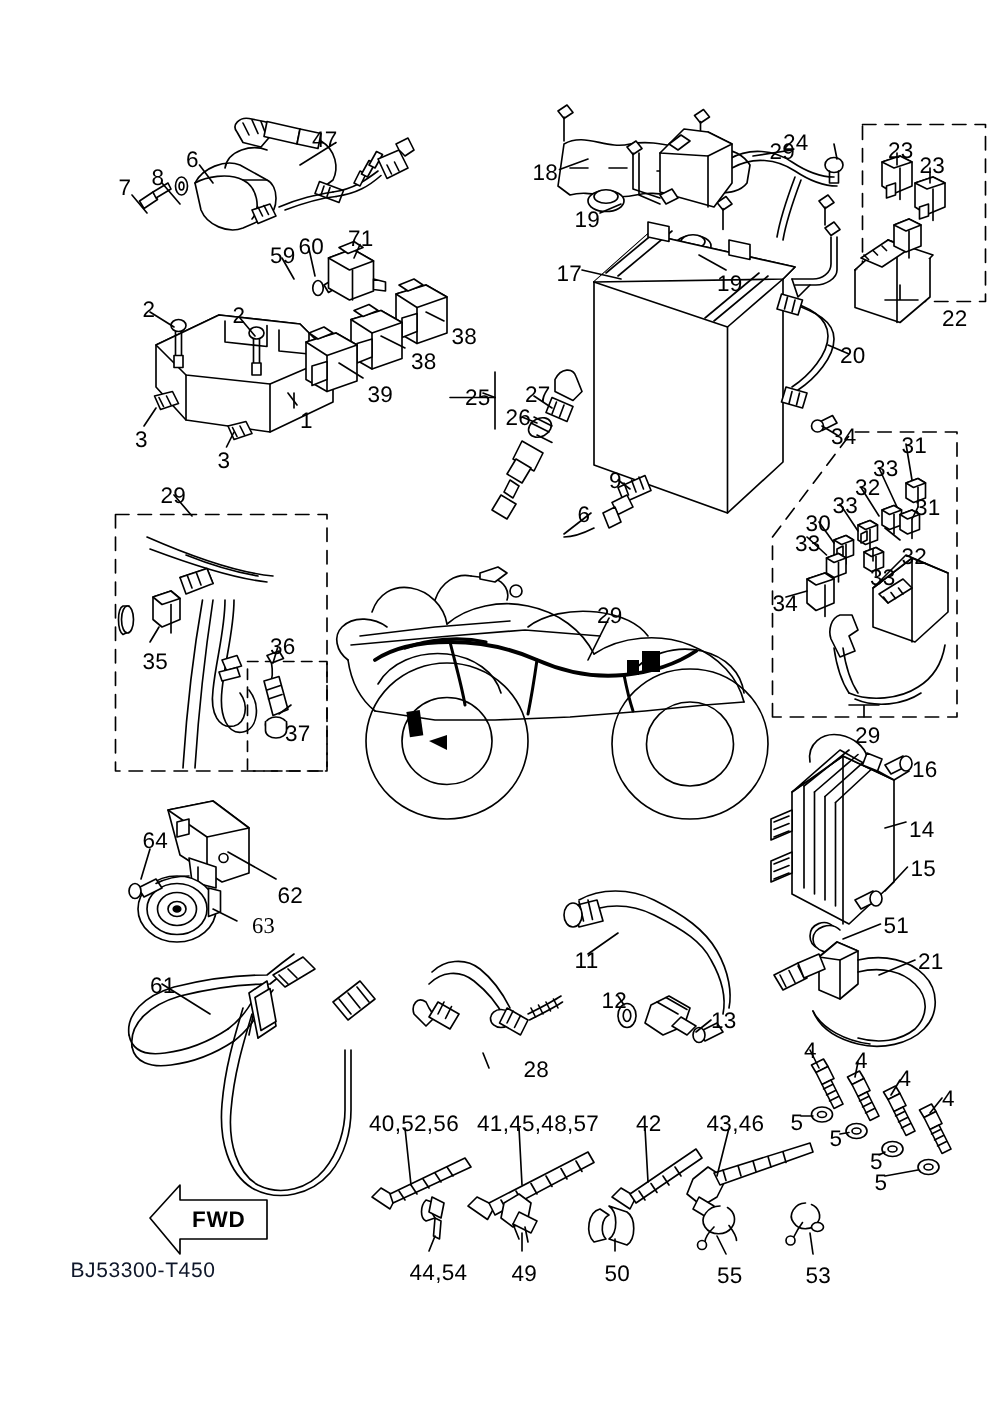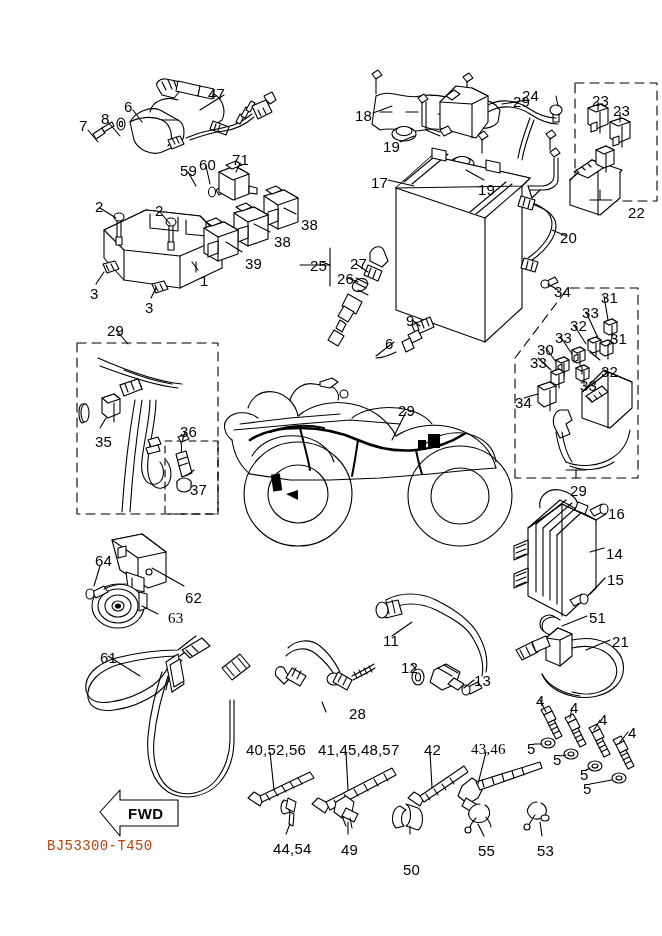--- a/index.html
+++ b/index.html
@@ -16,24 +16,24 @@
     font-family:"Liberation Sans", sans-serif;
     font-size:15px;
     font-weight:400;
     color:#000;
     white-space:nowrap;
     line-height:1;
     letter-spacing:0.2px;
   }
   .code{
     position:absolute;
-    font-family:Liberation Mono, monospace;
+    font-family:Liberation Sans, sans-serif;
     font-size:14px;
     letter-spacing:0.4px;
-    color:#c2410c;
+    color:#0f172a;
     white-space:nowrap;
     text-align:right;
   }
   .fwdtxt{
     position:absolute;
     font-family:"Liberation Sans", sans-serif;
     font-size:15px;
     font-weight:bold;
     color:#000;
     letter-spacing:0.5px;
@@ -733,24 +733,24 @@
       <div class="lbl" style="left: 599px; top: 712px;">4</div>
       <div class="lbl" style="left: 628px; top: 725px;">4</div>
       <div class="lbl" style="left: 317px; top: 706px; margin-left: 32px;">28</div>
       <div class="lbl" style="left: 527px; top: 741px;">5</div>
       <div class="lbl" style="left: 553px; top: 752px;">5</div>
       <div class="lbl" style="left: 580px; top: 767px;">5</div>
       <div class="lbl" style="left: 583px; top: 781px;">5</div>
       <div class="lbl" style="left: 246px; top: 742px;">40,52,56</div>
       <div class="lbl" style="left: 318px; top: 742px;">41,45,48,57</div>
       <div class="lbl" style="left: 424px; top: 742px;">42</div>
-      <div class="lbl" style="left: 471px; top: 742px; font-family: Liberation Serif, serif;">43,46</div>
+      <div class="lbl" style="left: 471px; top: 742px;">43,46</div>
       <div class="lbl" style="left: 273px; top: 841px;">44,54</div>
       <div class="lbl" style="left: 341px; top: 842px;">49</div>
-      <div class="lbl" style="left: 403px; top: 862px;">50</div>
+      <div class="lbl" style="left: 403px; top: 842px;">50</div>
       <div class="lbl" style="left: 478px; top: 843px;">55</div>
       <div class="lbl" style="left: 537px; top: 843px;">53</div>
     </div>
 
   <div class="fwdtxt" style="left:128px;top:805px;">FWD</div>
 
   <div class="code" style="left:47px;top:838px;">BJ53300-T450</div>
 
 </div>
 

